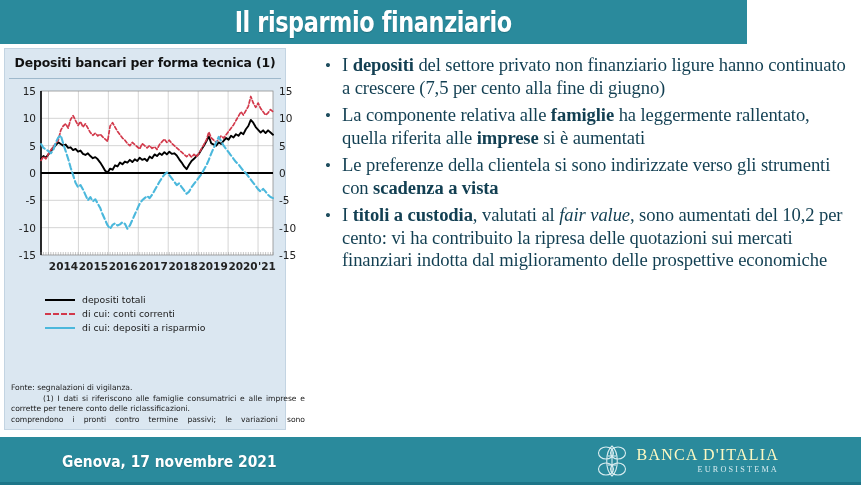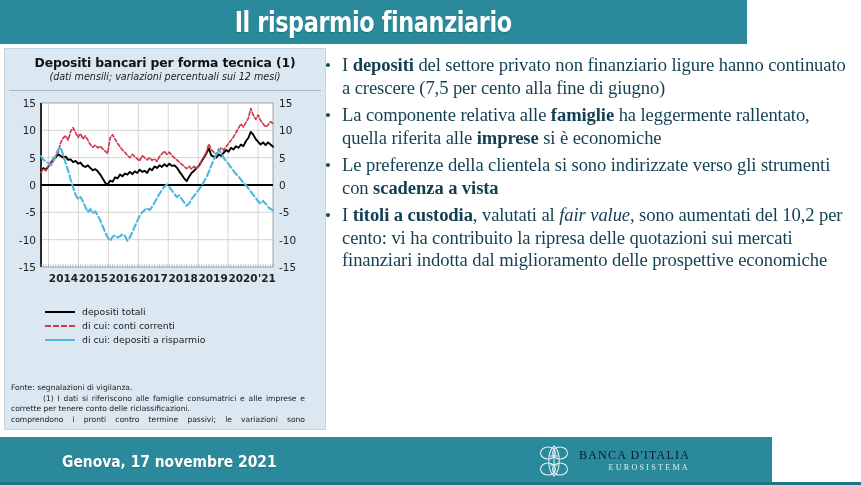--- a/index.html
+++ b/index.html
@@ -30,21 +30,21 @@
     letter-spacing: -0.5px;
     transform: scaleX(0.80);
     transform-origin: center center;
     white-space: nowrap;
     text-shadow: 0 1px 1px rgba(0,0,0,0.18);
   }
 
   
   #chart-panel {
     position: absolute; left: 4px; top: 48px;
-    width: 322px; height: 382px;
+    width: 282px; height: 382px;
     background: #dbe7f1;
     border: 1px solid #c3d4e2;
   }
   #chart-head {
     padding: 6px 6px 3px 6px;
     text-align: center;
   }
   #chart-title {
     font-family: "DejaVu Sans", sans-serif;
     font-size: 12.4px;
@@ -137,21 +137,21 @@
     line-height: 22.5px;
     color: #123f52;
     letter-spacing: -0.1px;
   }
   .bullet-text b { font-weight: bold; }
   .bullet-text i { font-style: italic; }
 
   
   #footer {
     position: absolute; left: 0; bottom: 0;
-    width: 772px; height: 48px;
+    width: 861px; height: 48px;
     background: #2a8a9c;
     display: flex; align-items: center;
   }
   #footer-date {
     margin-left: 62px;
     font-family: "DejaVu Sans", sans-serif;
     font-weight: bold;
     font-size: 16.5px;
     color: #ffffff;
     transform: scaleX(0.84);
@@ -161,22 +161,22 @@
   }
   #logo {
     position: absolute; right: 82px; top: 50%;
     transform: translateY(-50%);
     display: flex; align-items: center;
   }
   #logo-mark { flex: none; margin-right: 8px; opacity: 0.93; }
   #logo-words { line-height: 1; }
   #logo-name {
     font-family: "Liberation Serif", serif;
-    font-size: 12px;
-    color: #0f172a;
+    font-size: 16px;
+    color: #fef9c3;
     letter-spacing: 1.2px;
     white-space: nowrap;
   }
   #logo-sub {
     font-family: "Liberation Serif", serif;
     font-size: 8.2px;
     color: #d6ebef;
     letter-spacing: 2.2px;
     text-align: right;
     margin-top: 3px;
@@ -196,21 +196,20 @@
     <div id="title-text">Il risparmio finanziario</div>
   </div>
 
   <div id="chart-panel">
 
     <div id="chart-head">
       <div id="chart-title">
         <span>Depositi bancari per forma tecnica</span>
         <span class="note">(1)</span>
       </div>
-      <div id="chart-subtitle">(dati mensili; variazioni percentuali sui 12 mesi)</div>
     </div>
 
     <div id="chart-rule"></div>
 
     <div id="plotwrap">
       <svg id="plot" width="306" height="205" viewBox="0 0 306 205">
           <rect x="36" y="8" width="232" height="164" fill="#ffffff"></rect>
           <line x1="36" y1="144.66666666666666" x2="268" y2="144.66666666666666" stroke="#b9b9b9" stroke-width="0.6"></line>
           <line x1="36" y1="117.33333333333334" x2="268" y2="117.33333333333334" stroke="#b9b9b9" stroke-width="0.6"></line>
           <line x1="36" y1="90" x2="268" y2="90" stroke="#b9b9b9" stroke-width="0.6"></line>
@@ -377,21 +376,21 @@
     </div>
   </div>
 
   <div id="bullets">
       <div class="bullet">
         <div class="bullet-dot">•</div>
         <div class="bullet-text"><span>I </span><b>depositi</b><span> del settore privato non finanziario ligure hanno continuato a crescere (7,5 per cento alla fine di giugno)</span></div>
       </div>
       <div class="bullet">
         <div class="bullet-dot">•</div>
-        <div class="bullet-text"><span>La componente relativa alle </span><b>famiglie</b><span> ha leggermente rallentato, quella riferita alle </span><b>imprese</b><span> si è economiche</span></div>
+        <div class="bullet-text"><span>La componente relativa alle </span><b>famiglie</b><span> ha leggermente rallentato, quella riferita alle </span><b>imprese</b><span> si è aumentati</span></div>
       </div>
       <div class="bullet">
         <div class="bullet-dot">•</div>
         <div class="bullet-text"><span>Le preferenze della clientela si sono indirizzate verso gli strumenti con </span><b>scadenza a vista</b></div>
       </div>
       <div class="bullet">
         <div class="bullet-dot">•</div>
         <div class="bullet-text"><span>I </span><b>titoli a custodia</b><span>, valutati al </span><i>fair value</i><span>, sono aumentati del 10,2 per cento: vi ha contribuito la ripresa delle quotazioni sui mercati finanziari indotta dal miglioramento delle prospettive economiche</span></div>
       </div>
     </div>

